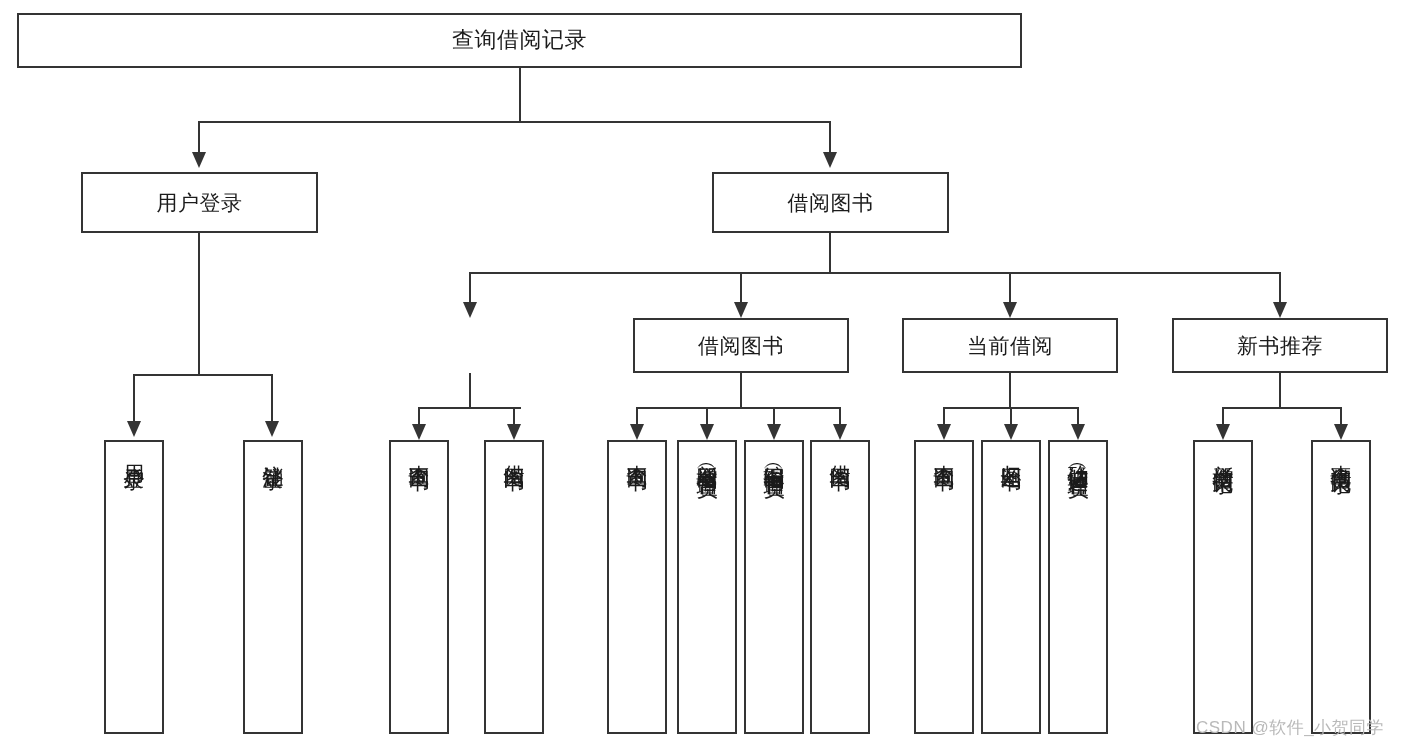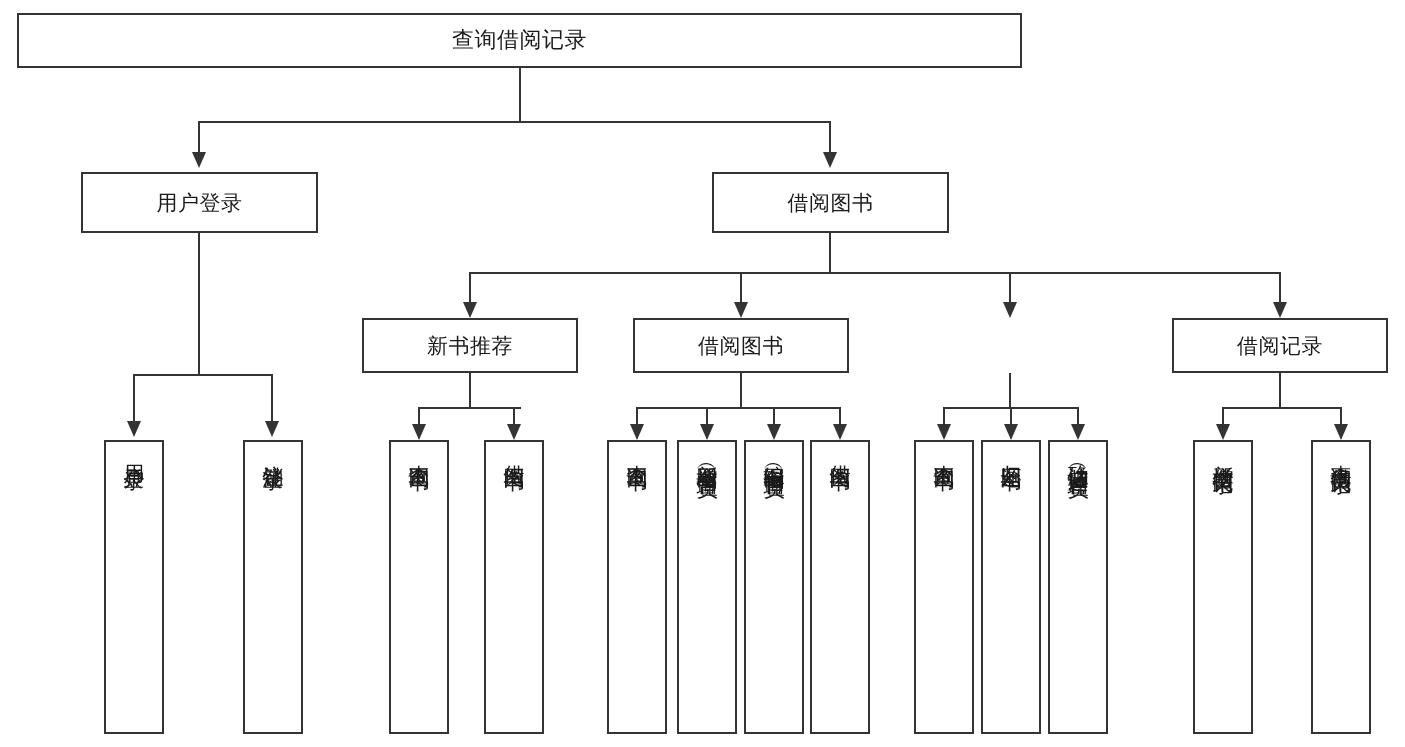--- a/index.html
+++ b/index.html
@@ -120,28 +120,28 @@
   <div class="ln h" style="left:469px; top:272px; width:812px; height:2px;"></div>
   <div class="ln v" style="left:469px; top:272px; width:2px; height:31px;"></div>
   <div class="ln v" style="left:740px; top:272px; width:2px; height:31px;"></div>
   <div class="ln v" style="left:1009px; top:272px; width:2px; height:31px;"></div>
   <div class="ln v" style="left:1279px; top:272px; width:2px; height:31px;"></div>
   <div class="arrow" style="left:463px; top:302px;"></div>
   <div class="arrow" style="left:734px; top:302px;"></div>
   <div class="arrow" style="left:1003px; top:302px;"></div>
   <div class="arrow" style="left:1273px; top:302px;"></div>
 
-  <div class="node horiz" style="left:362px; top:318px; width:216px; height:55px;">
+  <div class="node horiz" style="left:633px; top:318px; width:216px; height:55px;">
+    <span class="node-label">借阅图书</span>
+  </div>
+  <div class="node horiz" style="left:902px; top:318px; width:216px; height:55px;">
+    <span class="node-label">当前借阅</span>
+  </div>
+  <div class="node horiz" style="left:1172px; top:318px; width:216px; height:55px;">
     <span class="node-label">新书推荐</span>
-  </div>
-  <div class="node horiz" style="left:633px; top:318px; width:216px; height:55px;">
-    <span class="node-label">借阅图书</span>
-  </div>
-  <div class="node horiz" style="left:1172px; top:318px; width:216px; height:55px;">
-    <span class="node-label">借阅记录</span>
   </div>
 
   <div class="ln v" style="left:469px; top:373px; width:2px; height:36px;"></div>
   <div class="ln h" style="left:418px; top:407px; width:103px; height:2px;"></div>
   <div class="ln v" style="left:418px; top:407px; width:2px; height:18px;"></div>
   <div class="ln v" style="left:513px; top:407px; width:2px; height:18px;"></div>
   <div class="arrow" style="left:412px; top:424px;"></div>
   <div class="arrow" style="left:507px; top:424px;"></div>
 
   <div class="ln v" style="left:740px; top:373px; width:2px; height:36px;"></div>
@@ -208,14 +208,15 @@
     <span class="node-label">确认归还（管理员）</span>
   </div>
 
   <div class="node vert" style="left:1193px; top:440px; width:60px; height:294px;">
     <span class="node-label">新增借阅记录</span>
   </div>
   <div class="node vert" style="left:1311px; top:440px; width:60px; height:294px;">
     <span class="node-label">查询借阅记录</span>
   </div>
 
+  <div class="watermark" style="left:1196px; top:716px;">CSDN @软件_小贺同学</div>
 
 </div>
 
 </body></html>

